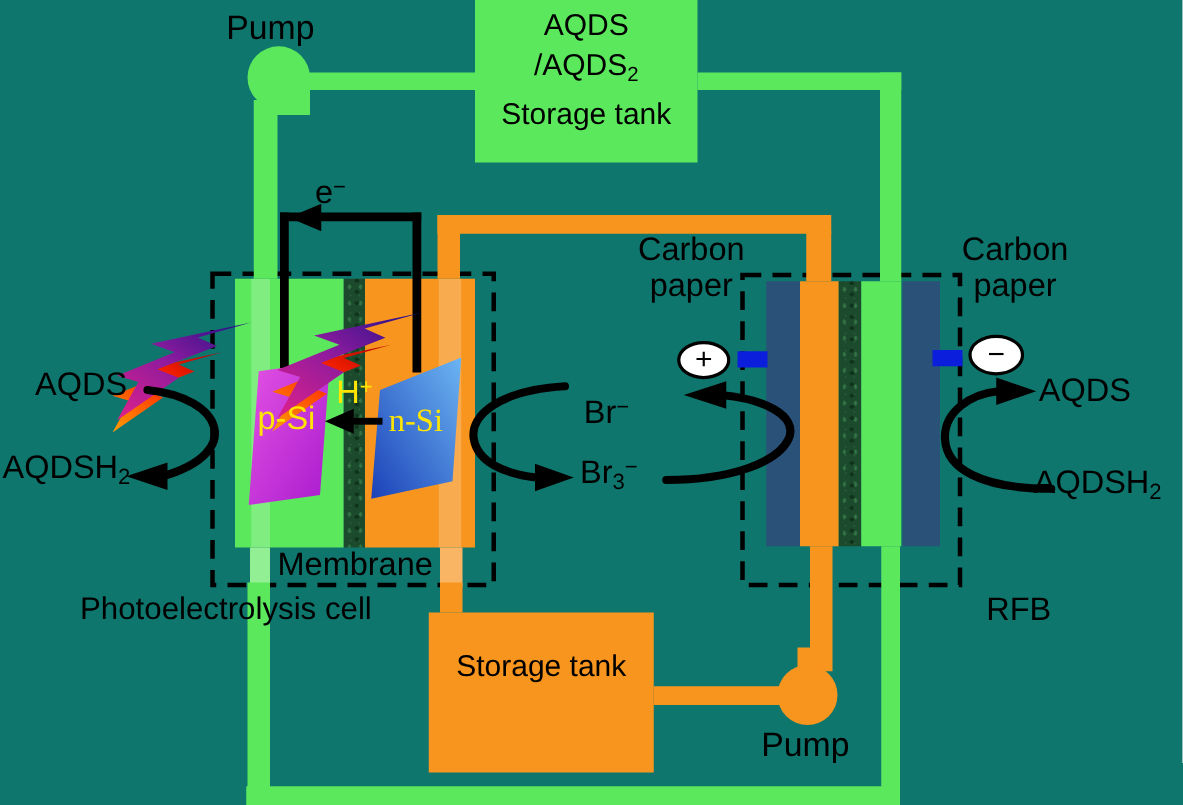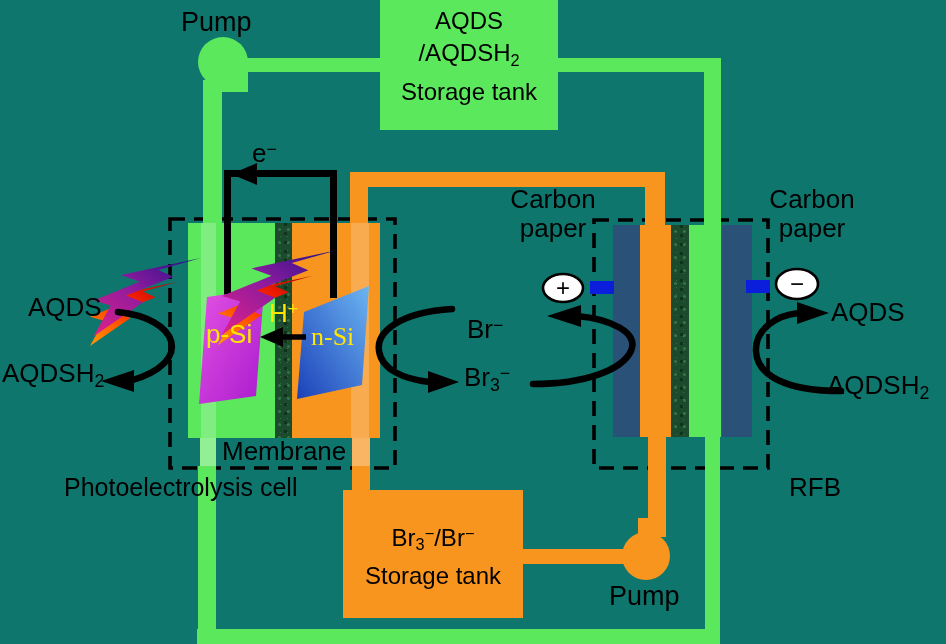--- a/index.html
+++ b/index.html
@@ -133,21 +133,21 @@
     <polygon points="797,302 797,324 829,313" fill="#000"></polygon>
 
     <ellipse cx="563" cy="288" rx="20" ry="14" fill="#fff" stroke="#000" stroke-width="2.6"></ellipse>
     <ellipse cx="797" cy="284" rx="21" ry="15" fill="#fff" stroke="#000" stroke-width="2.6"></ellipse>
   </svg>
 
   <div class="lbl" style="left:181px;top:8px;font-size:27px;">Pump</div>
 
   <div class="lbl ctr" style="left:378px;top:5px;width:182px;font-size:24px;line-height:32px;">
     <div><span>AQDS</span></div>
-    <div><span>/AQDSH</span><sub>2</sub></div>
+    <div><span>/AQDS</span><sub>2</sub></div>
     <div><span>Storage tank</span></div>
   </div>
 
   <div class="lbl" style="left:252px;top:140px;"><span>e</span><sup>−</sup></div>
 
   <div class="lbl ctr" style="left:491px;top:185px;width:124px;line-height:29px;">
     <div>Carbon</div>
       <div>paper</div>
   </div>
   <div class="lbl ctr" style="left:750px;top:185px;width:124px;line-height:29px;">
@@ -166,21 +166,20 @@
   <div class="lbl" style="left:464px;top:364px;"><span>Br</span><sub>3</sub><sup>−</sup></div>
 
   <div class="lbl" style="left:831px;top:299px;">AQDS</div>
   <div class="lbl" style="left:827px;top:372px;"><span>AQDSH</span><sub>2</sub></div>
 
   <div class="lbl" style="left:64px;top:474px;font-size:25px;">Photoelectrolysis cell</div>
   <div class="lbl" style="left:222px;top:438px;">Membrane</div>
   <div class="lbl" style="left:743px;top:474px;margin-left:46px;">RFB</div>
 
   <div class="lbl ctr" style="left:343px;top:518px;width:180px;font-size:24px;line-height:31px;">
-    <div><span>Br</span><sub>3</sub><sup>−</sup><span>/Br</span><sup>−</sup></div>
     <div><span>Storage tank</span></div>
   </div>
 
   <div class="lbl" style="left:609px;top:582px;font-size:27px;">Pump</div>
 
   <div class="lbl ctr" style="left:549px;top:275px;width:28px;font-size:24px;">+</div>
   <div class="lbl ctr" style="left:783px;top:271px;width:28px;font-size:24px;">−</div>
 
 </div>
 

